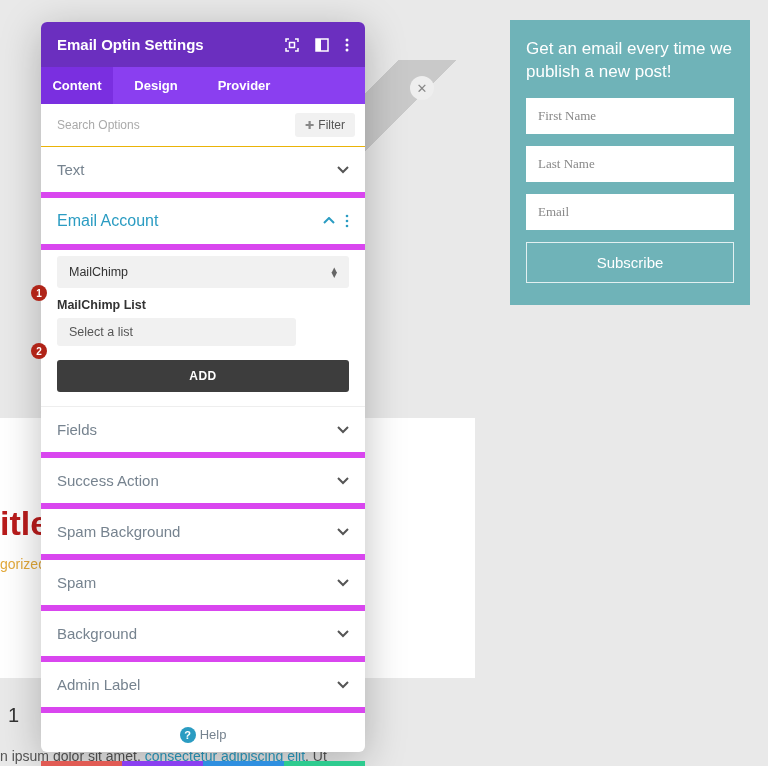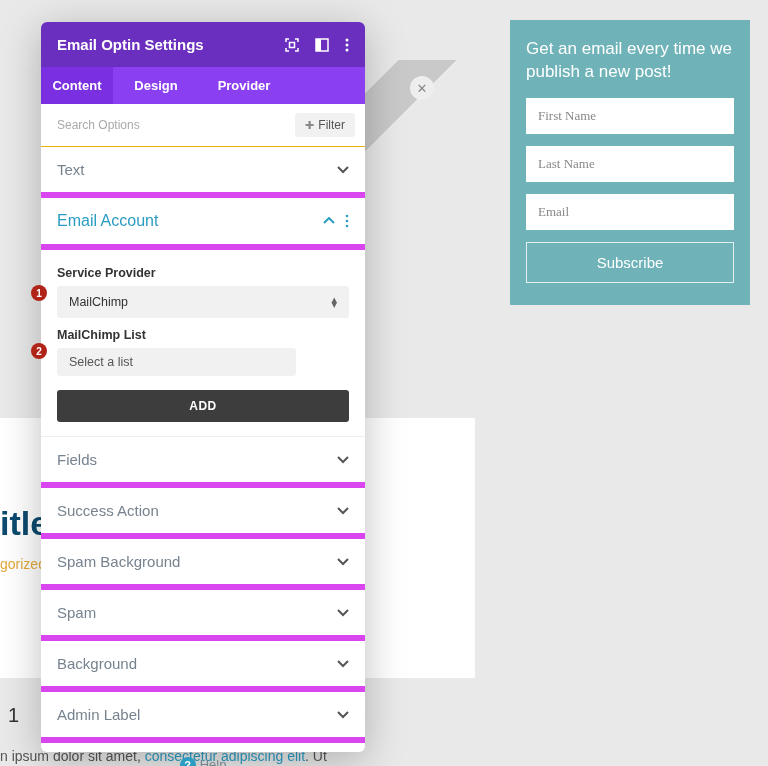--- a/index.html
+++ b/index.html
@@ -1,19 +1,19 @@
 <!DOCTYPE html>
 <html><head>
 <meta charset="utf-8">
 <style>
   * { box-sizing: border-box; margin: 0; padding: 0; }
   body { font-family: -apple-system, BlinkMacSystemFont, "Segoe UI", Helvetica, Arial, sans-serif; background: #e9e9e9; width: 768px; height: 766px; position: relative; overflow: hidden; }
   .bg-accent { position: absolute; left: 0; top: 60px; width: 470px; height: 360px; background: linear-gradient(135deg, transparent 48%, #c9c9c9 48%, #c9c9c9 55%, transparent 55%); }
   .bg-white { position: absolute; left: 0; top: 418px; width: 475px; height: 260px; background: #fff; }
-  .article-title { position: absolute; left: 0; top: 504px; font-size: 34px; font-weight: 600; color: #0c4a6e; text-align: right; }
+  .article-title { position: absolute; left: 0; top: 504px; font-size: 34px; font-weight: 600; color: #b91c1c; text-align: right; }
   .article-cat { position: absolute; left: 0; top: 556px; font-size: 14px; color: #e3a93a; }
   .article-num { position: absolute; left: 8px; top: 704px; font-size: 20px; color: #333; }
   .article-body { position: absolute; left: 0; top: 748px; font-size: 14px; color: #555; }
   .article-body a { color: #2b9cc2; text-decoration: none; }
 
   .optin-preview {
     position: absolute; right: 18px; top: 20px; width: 240px;
     background: #6fb3b8; padding: 18px 16px 22px;
   }
   .optin-preview h3 { color: #fff; font-size: 17px; font-weight: 500; line-height: 1.35; margin-bottom: 14px; }
@@ -186,21 +186,20 @@
           <svg width="4" height="14" viewBox="0 0 4 14">
             <circle cx="2" cy="2" r="1.3" fill="#2b9cc2"></circle>
             <circle cx="2" cy="7" r="1.3" fill="#2b9cc2"></circle>
             <circle cx="2" cy="12" r="1.3" fill="#2b9cc2"></circle>
           </svg>
         </div>
     </div>
   </div>
 
   <div class="email-body" style="position:relative;">
-    <div class="field-label">Service Provider</div>
     <div class="select-box">
       <span>MailChimp</span>
       <span class="sort-icon">▴<br>▾</span>
     </div>
     <div class="marker" style="left:-10px; top:35px;">1</div>
 
     <div class="field-label">MailChimp List</div>
     <div class="select-box" style="width:82%; padding:7px 12px; color:#555;">
       <span>Select a list</span>
     </div>

